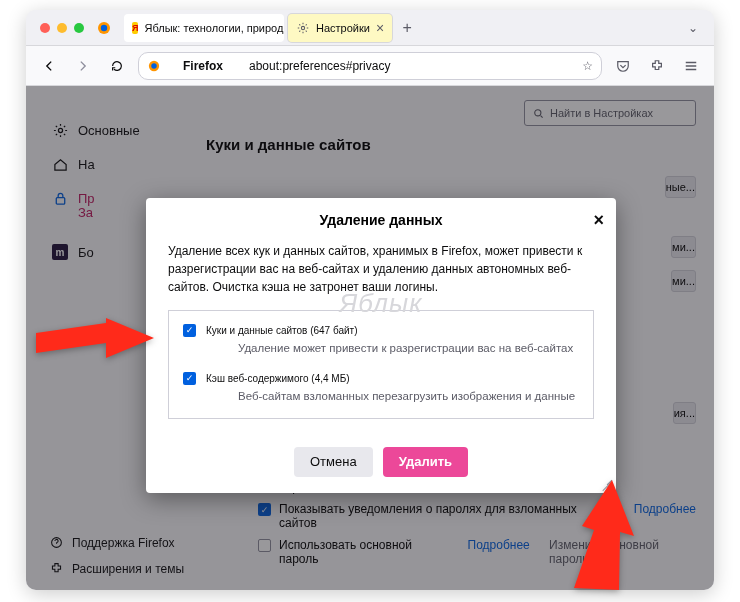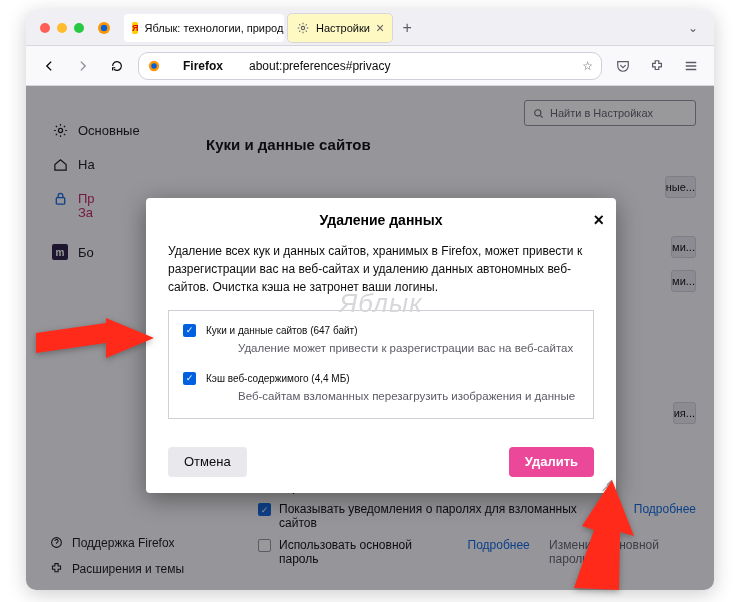--- a/index.html
+++ b/index.html
@@ -45,21 +45,21 @@
   .dialog { position:absolute; z-index:10; top:188px; left:120px; width:470px; background:#fff; border-radius:4px; box-shadow:0 6px 24px rgba(0,0,0,0.4); padding:0; }
   .dlg-head { display:flex; align-items:center; justify-content:center; position:relative; height:44px; font-size:14px; font-weight:700; }
   .dlg-close { position:absolute; right:12px; top:12px; color:#0c0c0d; font-size:18px; }
   .dlg-body { padding:0 22px 14px 22px; font-size:12px; color:#0c0c0d; line-height:1.5; }
   .watermark { position:absolute; top:86px; left:50%; transform:translateX(-50%); font-size:26px; color:#d7d7db; font-style:italic; letter-spacing:1px; pointer-events:none; }
   .chkgroup { border:1px solid #cfcfd8; margin-top:14px; padding:12px 14px; }
   .chkrow { display:flex; gap:10px; margin-bottom:14px; }
   .chkrow:last-child { margin-bottom:0; }
   .chkrow .lab { font-size:10px; color:#0c0c0d; }
   .chkrow .sub { font-size:11.5px; color:#5b5b66; margin-top:2px;margin-left:32px; }
-  .dlg-foot { display:flex; justify-content:space-between; gap:10px; padding:14px 22px 16px; }
+  .dlg-foot { display:flex; justify-content:center; gap:10px; padding:14px 22px 16px; }
   .btn { height:30px; padding:0 16px; border-radius:4px; font-size:13px; border:none; }
   .btn.cancel { background:#e8e8ed; color:#0c0c0d; }
   .btn.primary { background:#ec4899; color:#fff; font-weight:600; }
   .resize { position:absolute; right:3px; bottom:3px; width:12px; height:12px; }
   .resize::before, .resize::after { content:""; position:absolute; background:#8f8f9d; height:1px; transform:rotate(-45deg); }
   .resize::before { width:12px; right:0; bottom:3px; }
   .resize::after { width:7px; right:0; bottom:7px; }
 
   .arrow { position:absolute; z-index:20; filter:drop-shadow(0 2px 3px rgba(0,0,0,0.3)); }
   .arrow svg { display:block; }

